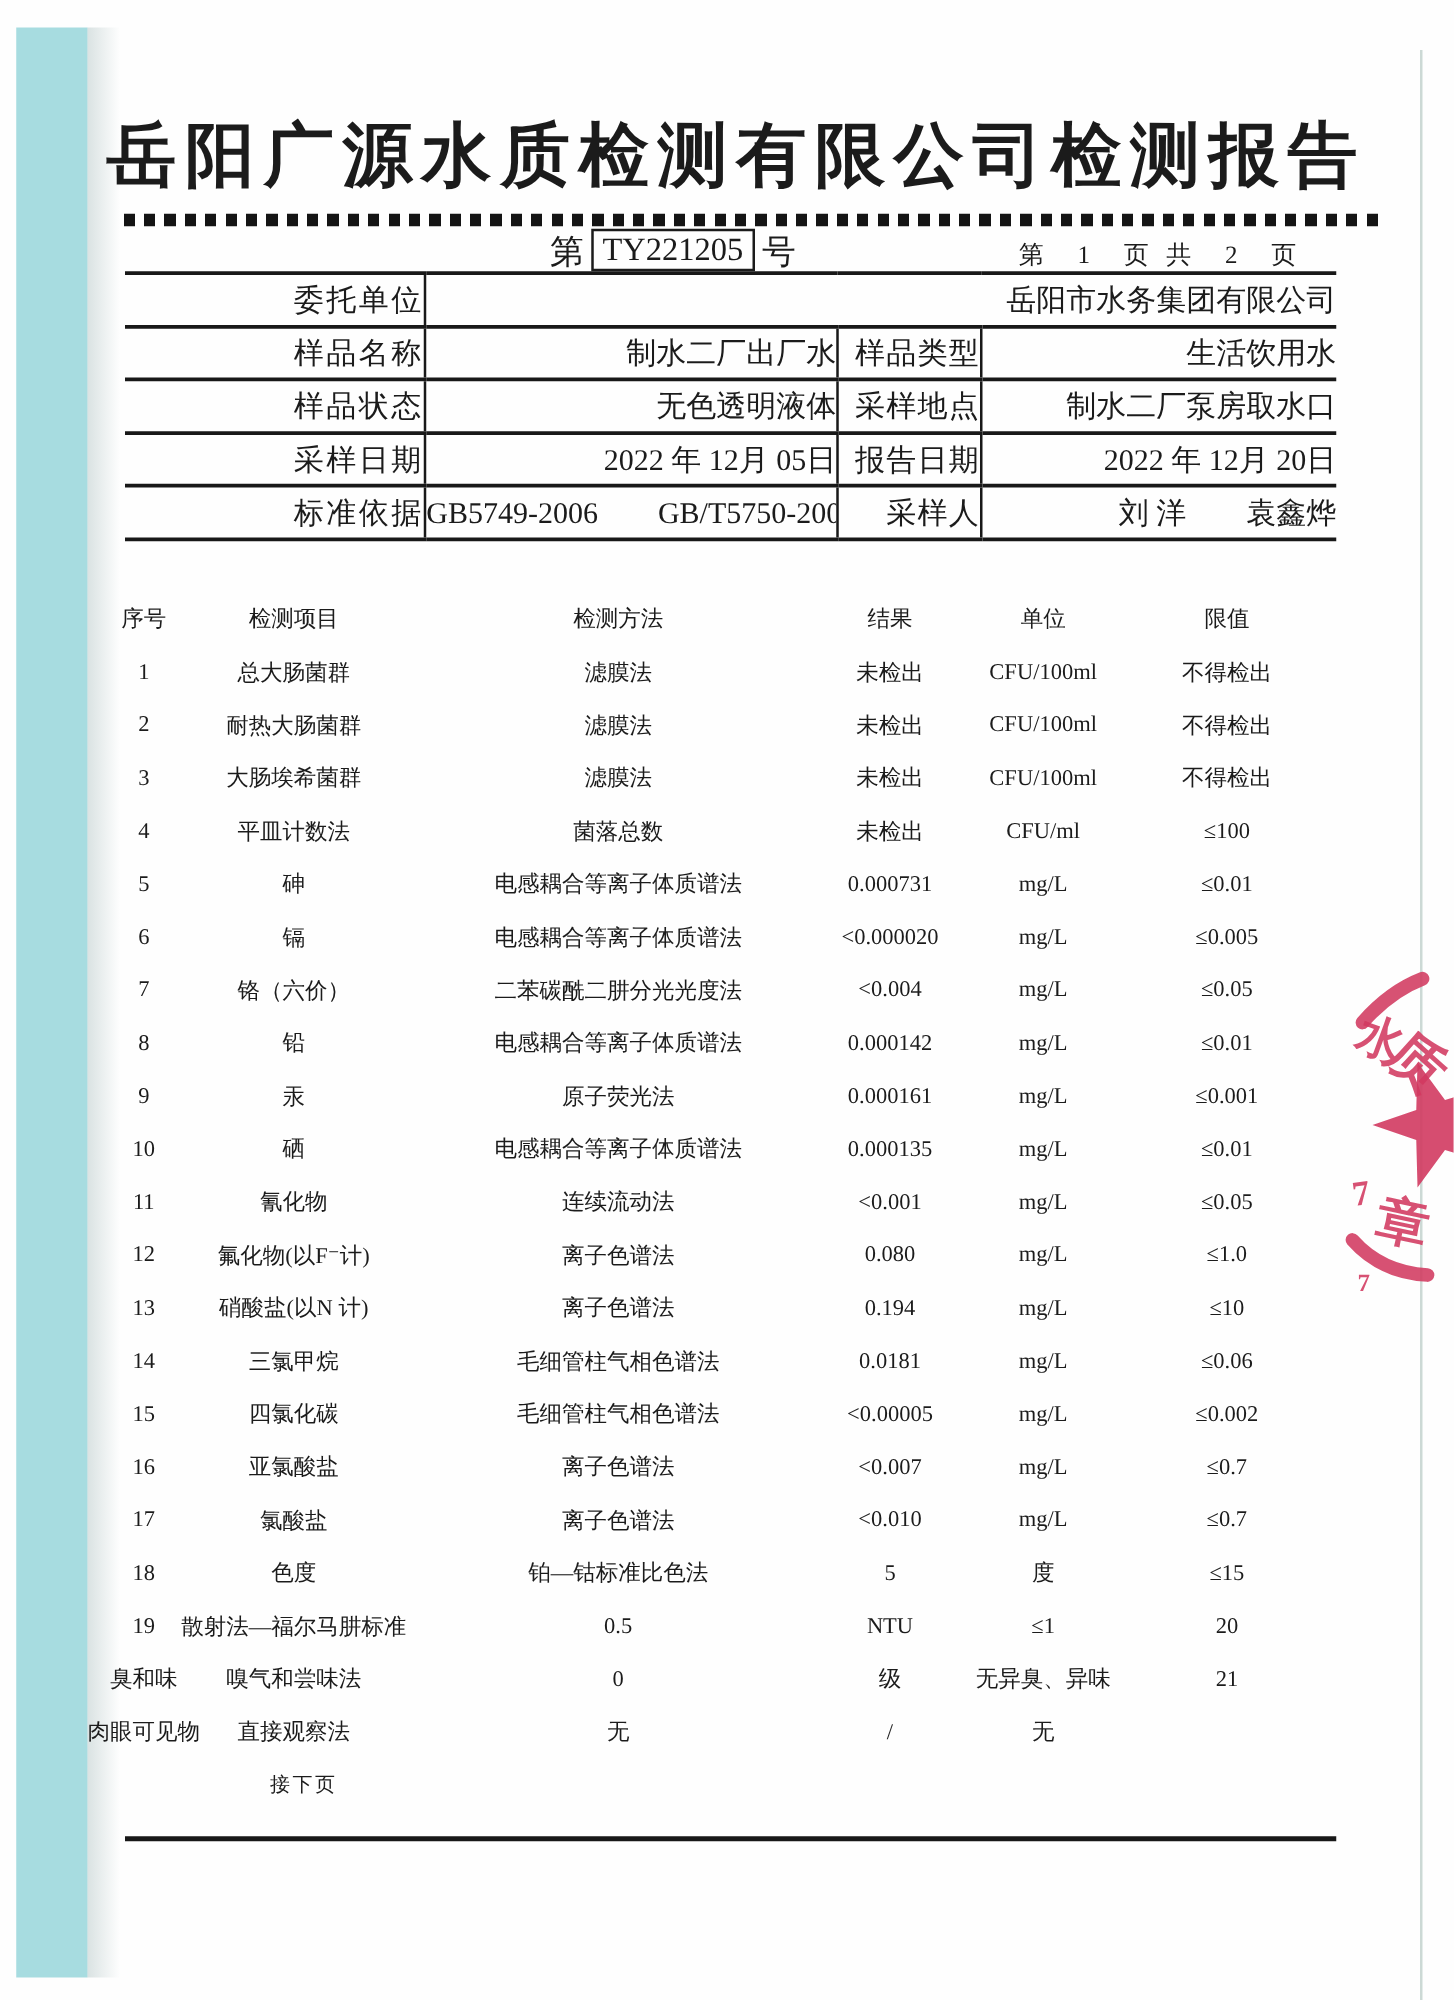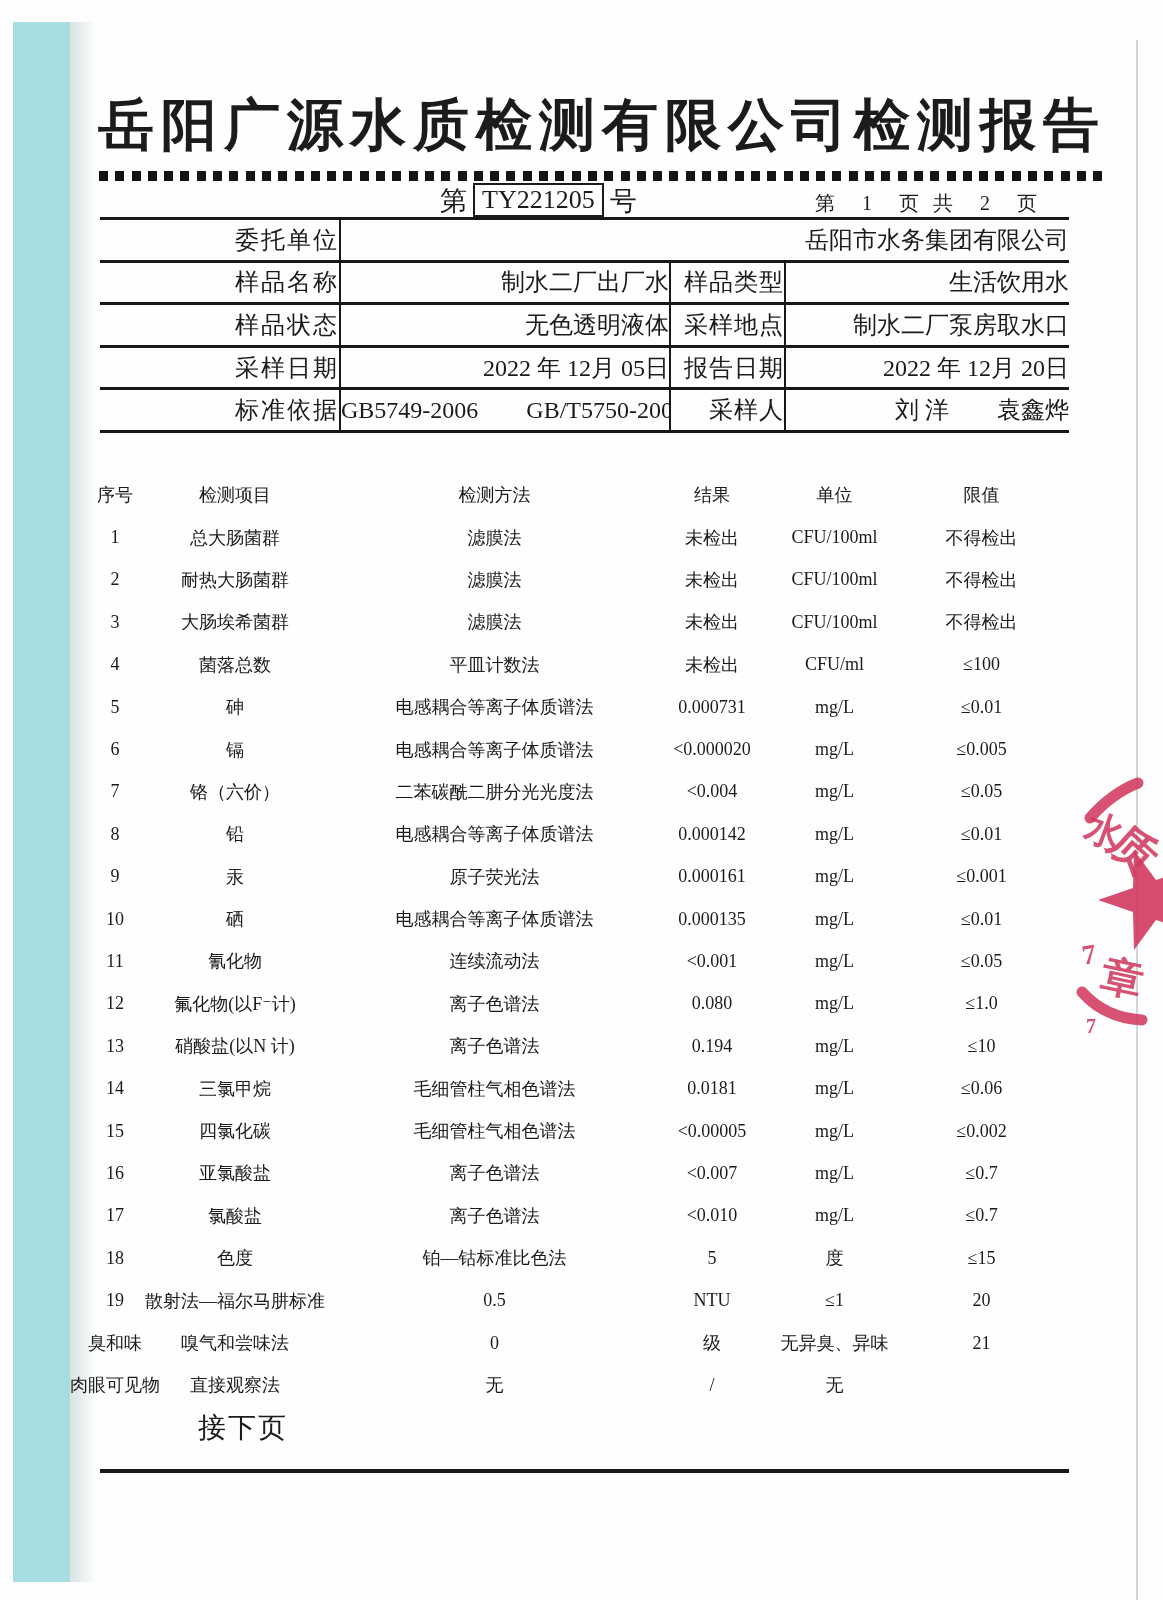--- a/index.html
+++ b/index.html
@@ -5,21 +5,21 @@
   html,body{margin:0;padding:0;}
   body{width:1163px;height:1600px;position:relative;overflow:hidden;
        background:#ffffff;font-family:"Liberation Serif","DejaVu Serif",serif;color:#1b1b1b;}
   .sheet{position:absolute;inset:0;background:#fefefe;}
   
   .binder{position:absolute;left:13px;top:22px;width:57px;height:1560px;background:#a7dce0;}
   .binder-shade{position:absolute;left:70px;top:22px;width:26px;height:1560px;
        background:linear-gradient(90deg,rgba(150,175,175,.35),rgba(255,255,255,0));}
   .page-edge{position:absolute;left:1136px;top:40px;width:2px;height:1560px;background:#ccd9d5;}
   
-  .title{position:absolute;left:98px;top:92px;width:969px;text-align:center;
+  .title{position:absolute;left:85px;top:92px;width:969px;text-align:center;
        font-size:56px;font-weight:bold;letter-spacing:7px;line-height:66px;white-space:nowrap;}
   
   .dotted{position:absolute;left:99px;top:171px;width:1006px;height:10px;
        background:repeating-linear-gradient(90deg,#141414 0 9px,transparent 9px 16.3px);}
   
   .repline{position:absolute;left:440px;top:183px;height:34px;font-size:27px;white-space:nowrap;}
   .repbox{display:inline-block;border:2px solid #1b1b1b;padding:0 7px;margin:0 6px;
        font-size:26px;line-height:30px;vertical-align:top;}
   .pgroup{position:absolute;top:190px;font-size:20px;letter-spacing:11px;white-space:nowrap;}
   .pg1{left:815px;} .pg2{left:933px;text-align:right;}
@@ -31,21 +31,21 @@
   table.info tr:last-child td{border-bottom:3px solid #181818;}
   td.lb1{border-right:2.5px solid #181818;letter-spacing:2px;}
   td.lb2{border-left:2.5px solid #181818;border-right:2.5px solid #181818;letter-spacing:1px;}
   td.fullval{text-align:left;padding-left:56px;}
   
   .results{position:absolute;left:92px;top:474px;width:969px;display:grid;
        grid-template-columns:46px 194px 325px 110px 135px 159px;grid-auto-rows:42.4px;
        font-size:18px;}
   .results .cell,.results .hcell{display:flex;align-items:center;justify-content:center;
        white-space:nowrap;overflow:visible;}
-  .footnote{position:absolute;left:146px;top:1406px;width:194px;height:44px;font-size:28px;
+  .footnote{position:absolute;left:146px;top:1406px;width:194px;height:44px;font-size:16px;
        display:flex;align-items:center;justify-content:center;letter-spacing:2px;}
   .bottomrule{position:absolute;left:100px;top:1469px;width:969px;height:3.5px;background:#181818;}
   
   .stampwrap{position:absolute;left:1030px;top:730px;width:133px;height:310px;pointer-events:none;}
   .stampwrap svg{display:block;}
 </style>
 </head>
 <body>
 
 <div class="sheet">
@@ -121,22 +121,22 @@
       <div class="cell">未检出</div>
       <div class="cell">CFU/100ml</div>
       <div class="cell">不得检出</div>
       <div class="cell">3</div>
       <div class="cell">大肠埃希菌群</div>
       <div class="cell">滤膜法</div>
       <div class="cell">未检出</div>
       <div class="cell">CFU/100ml</div>
       <div class="cell">不得检出</div>
       <div class="cell">4</div>
+      <div class="cell">平皿计数法</div>
       <div class="cell">菌落总数</div>
-      <div class="cell">平皿计数法</div>
       <div class="cell">未检出</div>
       <div class="cell">CFU/ml</div>
       <div class="cell">≤100</div>
       <div class="cell">5</div>
       <div class="cell">砷</div>
       <div class="cell">电感耦合等离子体质谱法</div>
       <div class="cell">0.000731</div>
       <div class="cell">mg/L</div>
       <div class="cell">≤0.01</div>
       <div class="cell">6</div>

